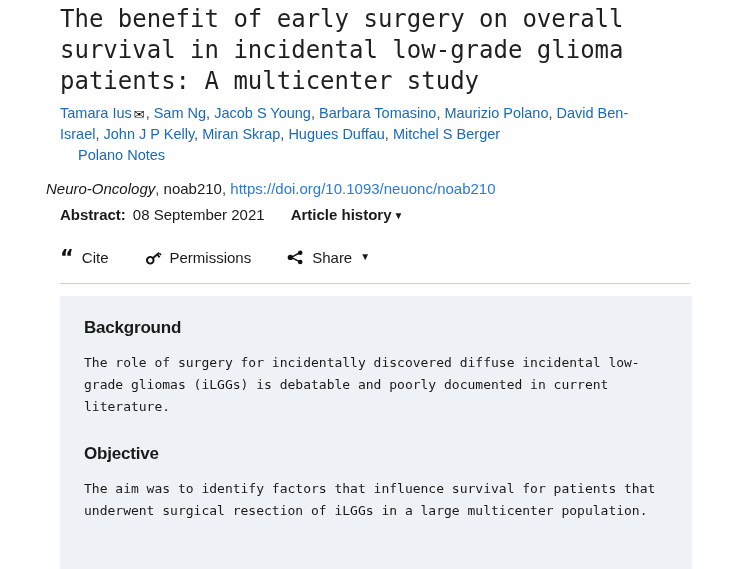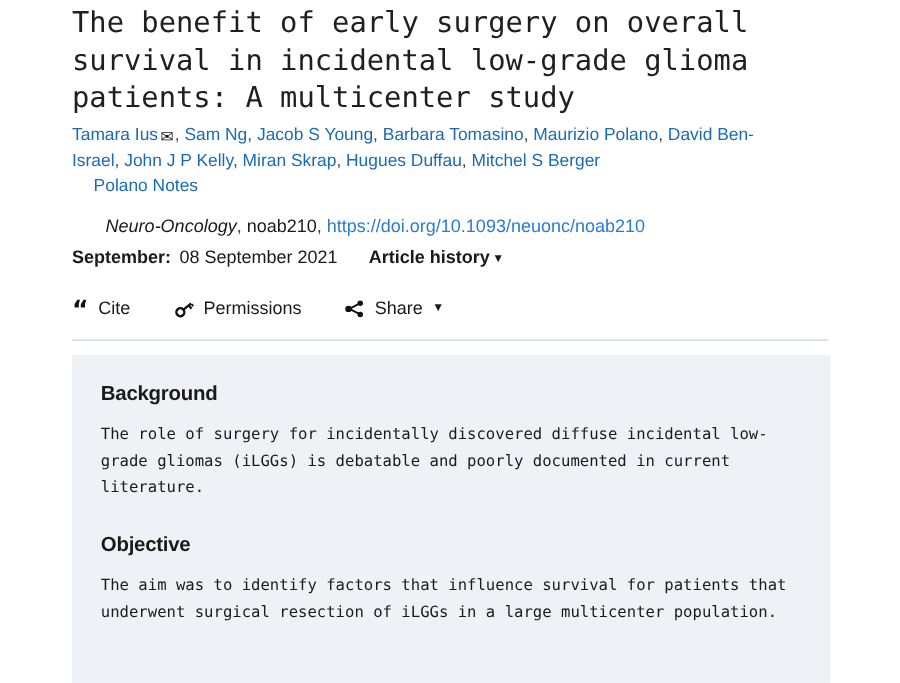--- a/index.html
+++ b/index.html
@@ -64,21 +64,21 @@
   }
   .author-notes {
     color: #1a6ab5;
     text-decoration: none;
     cursor: pointer;
     font-size: 14.5px;
   }
 
   
   .journal-line {
-    padding: 12px 60px 0 88px;
+    padding: 12px 60px 0 46px;
     font-size: 15px;
     line-height: 21px;
     color: #1a1a1a;
   }
   .journal-name {
     font-style: italic;
   }
   .doi-link {
     color: #2a7bd4;
     text-decoration: none;
@@ -200,21 +200,21 @@
     </div>
   </div>
 
   <div class="journal-line">
     <span class="journal-name">Neuro-Oncology</span><span class="author-sep">,</span>
     <span>noab210</span><span class="author-sep">,</span>
     <span class="doi-link">https://doi.org/10.1093/neuonc/noab210</span>
   </div>
 
   <div class="published-line">
-    <span class="published-label">September:</span>
+    <span class="published-label">Abstract:</span>
     <span class="published-date">08 September 2021</span>
     <span class="article-history"><span>Article history</span><span class="caret">▼</span></span>
   </div>
 
   <div class="toolbar">
 
     <span class="tool-btn">
       <span class="tool-icon quote-icon">“</span>
       <span>Cite</span>
     </span>

